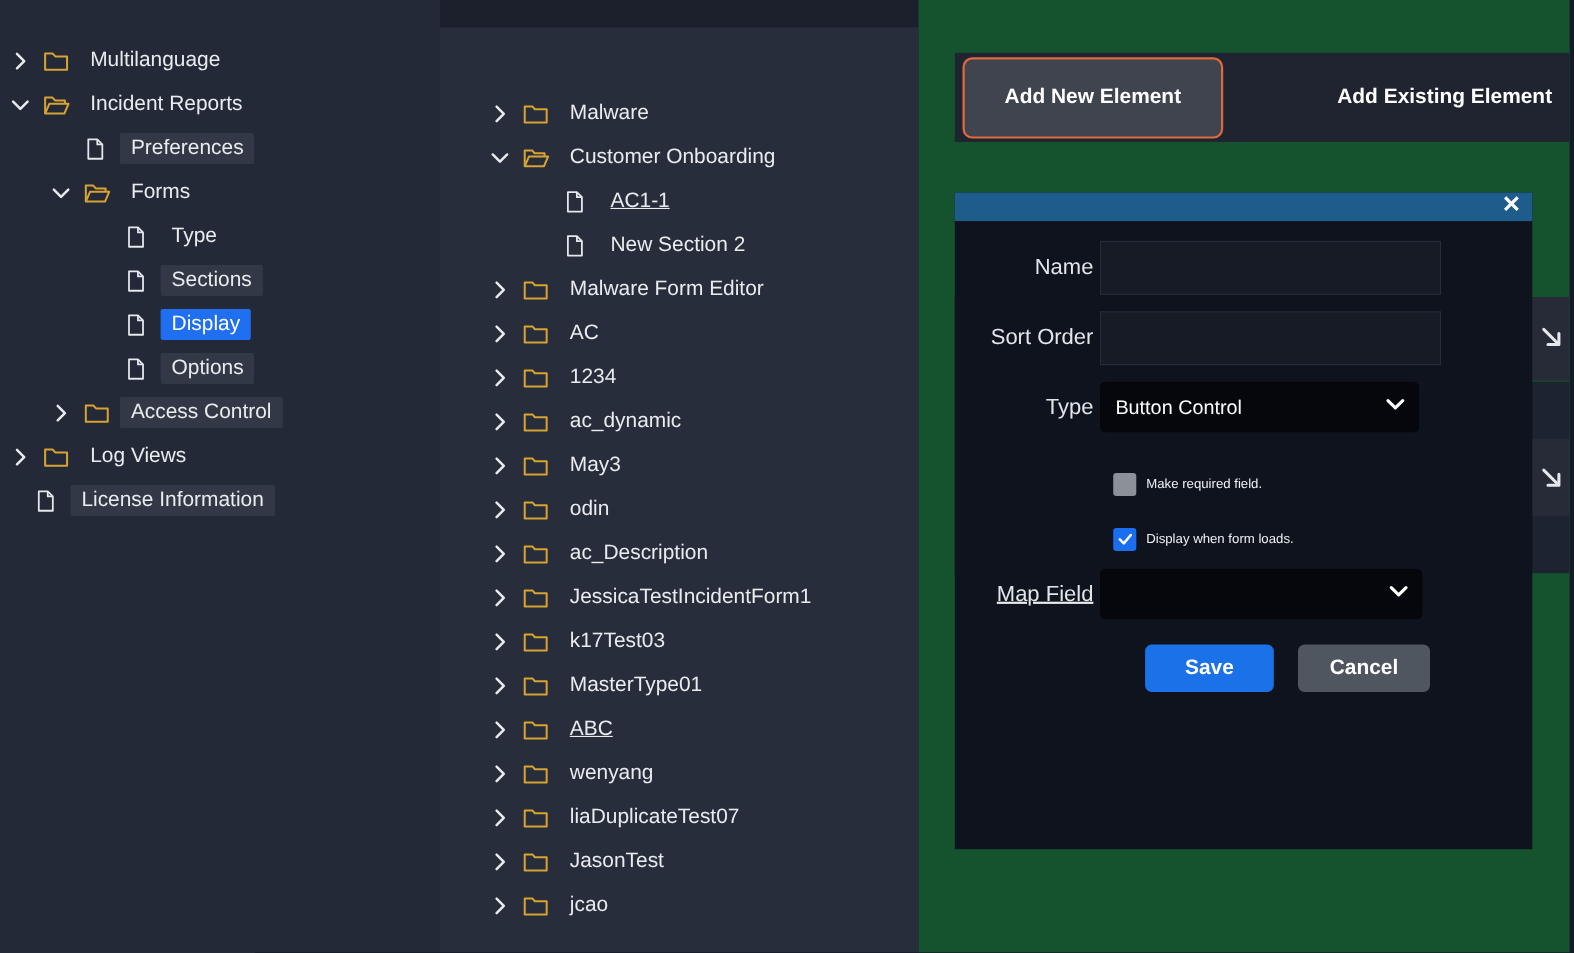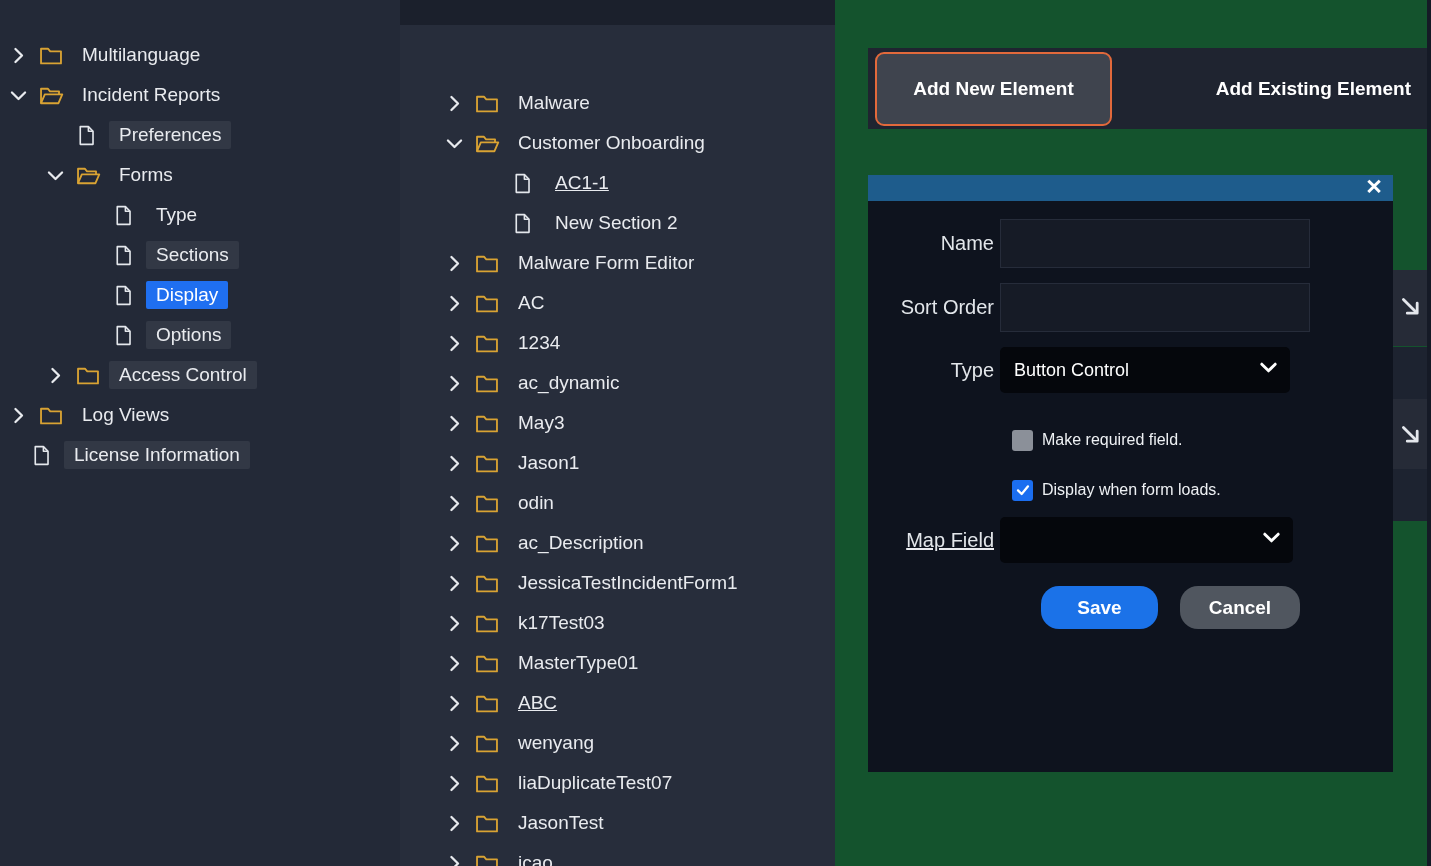--- a/index.html
+++ b/index.html
@@ -91,24 +91,24 @@
   .row-name { top:44px; height:49px; }
   .row-sort { top:108px; height:49px; }
   .row-type { top:172px; height:46px; }
   .row-map  { top:342px; height:46px;text-decoration:underline; }
   .cbrow { position:absolute; left:144px; display:flex; align-items:center; height:26px; }
   .cbrow1 { top:252px; }
   .cbrow2 { top:302px; }
   .cbox { flex:0 0 21px; width:21px; height:21px; border-radius:3px; cursor:pointer; }
   .cbox.unchecked { background:#8b9099; }
   .cbox.checked { background:#1b6ef0; display:flex; align-items:center; justify-content:center; }
-  .cblabel { margin-left:9px; font-size:16px; color:#eef1f4; }
+  .cblabel { margin-left:9px; font-size:12px; color:#eef1f4; }
   .btnrow { position:absolute; left:173px; top:411px; display:flex; }
   .btn {
-    height:43px; border:none; border-radius:18px; color:#fff;
+    height:43px; border:none; border-radius:6px; color:#fff;
     font-weight:bold; font-size:19px; cursor:pointer; font-family:inherit;
   }
   .save { width:117px; background:#1b72e8; }
   .cancel { width:120px; background:#50565f; margin-left:22px; }
 </style>
 </head>
 <body>
 
 <div class="screen">
 
@@ -351,33 +351,20 @@
             <svg viewBox="0 0 24 24" width="21" height="21">
               <path d="M8.5 4.5 L16 12 L8.5 19.5" fill="none" stroke="#e8eaee" stroke-width="2.6" stroke-linecap="round" stroke-linejoin="round"></path>
             </svg>
           </span>
           <span class="ticon">
             <svg viewBox="0 0 24 24" width="26" height="26">
               <path d="M2.8 6.2 h6.4 l2.1 2.4 h9.9 v11.2 H2.8 Z" fill="none" stroke="#d9a333" stroke-width="1.7" stroke-linejoin="round"></path>
             </svg>
           </span>
           <span class="tlabel">May3</span>
-        </div>
-        <div class="trow" style="padding-left: 44px;">
-          <span class="chev">
-            <svg viewBox="0 0 24 24" width="21" height="21">
-              <path d="M8.5 4.5 L16 12 L8.5 19.5" fill="none" stroke="#e8eaee" stroke-width="2.6" stroke-linecap="round" stroke-linejoin="round"></path>
-            </svg>
-          </span>
-          <span class="ticon">
-            <svg viewBox="0 0 24 24" width="26" height="26">
-              <path d="M2.8 6.2 h6.4 l2.1 2.4 h9.9 v11.2 H2.8 Z" fill="none" stroke="#d9a333" stroke-width="1.7" stroke-linejoin="round"></path>
-            </svg>
-          </span>
-          <span class="tlabel">Jason1</span>
         </div>
         <div class="trow" style="padding-left: 44px;">
           <span class="chev">
             <svg viewBox="0 0 24 24" width="21" height="21">
               <path d="M8.5 4.5 L16 12 L8.5 19.5" fill="none" stroke="#e8eaee" stroke-width="2.6" stroke-linecap="round" stroke-linejoin="round"></path>
             </svg>
           </span>
           <span class="ticon">
             <svg viewBox="0 0 24 24" width="26" height="26">
               <path d="M2.8 6.2 h6.4 l2.1 2.4 h9.9 v11.2 H2.8 Z" fill="none" stroke="#d9a333" stroke-width="1.7" stroke-linejoin="round"></path>

